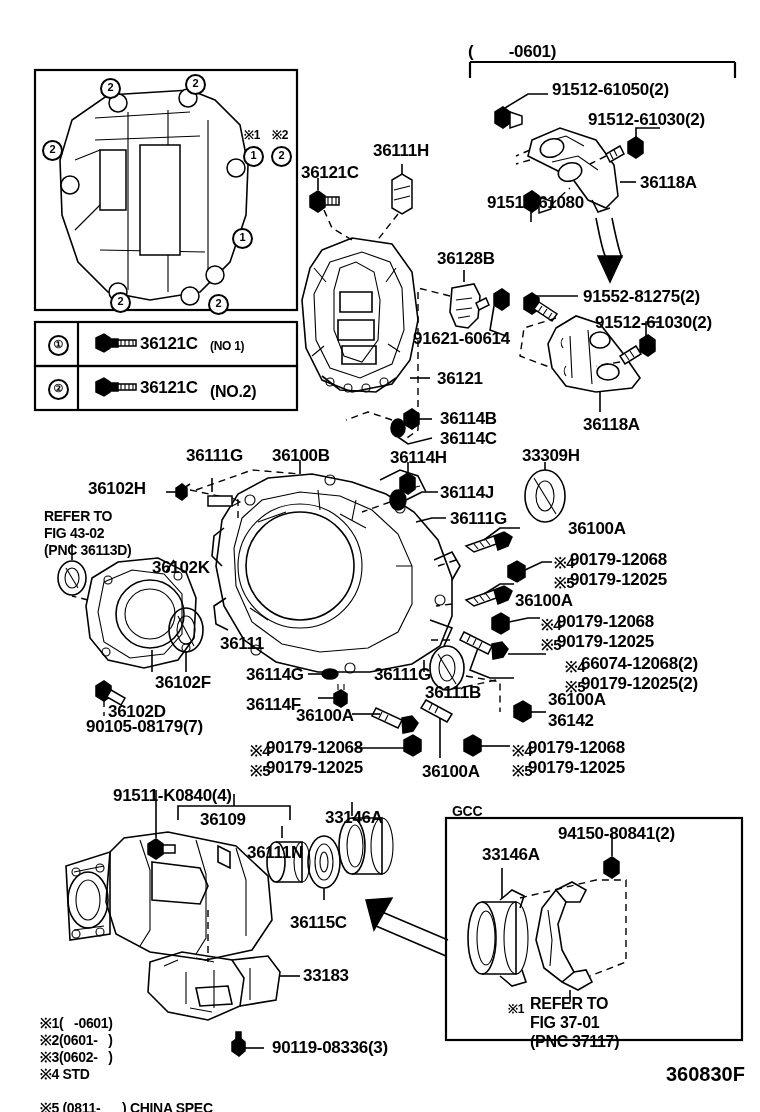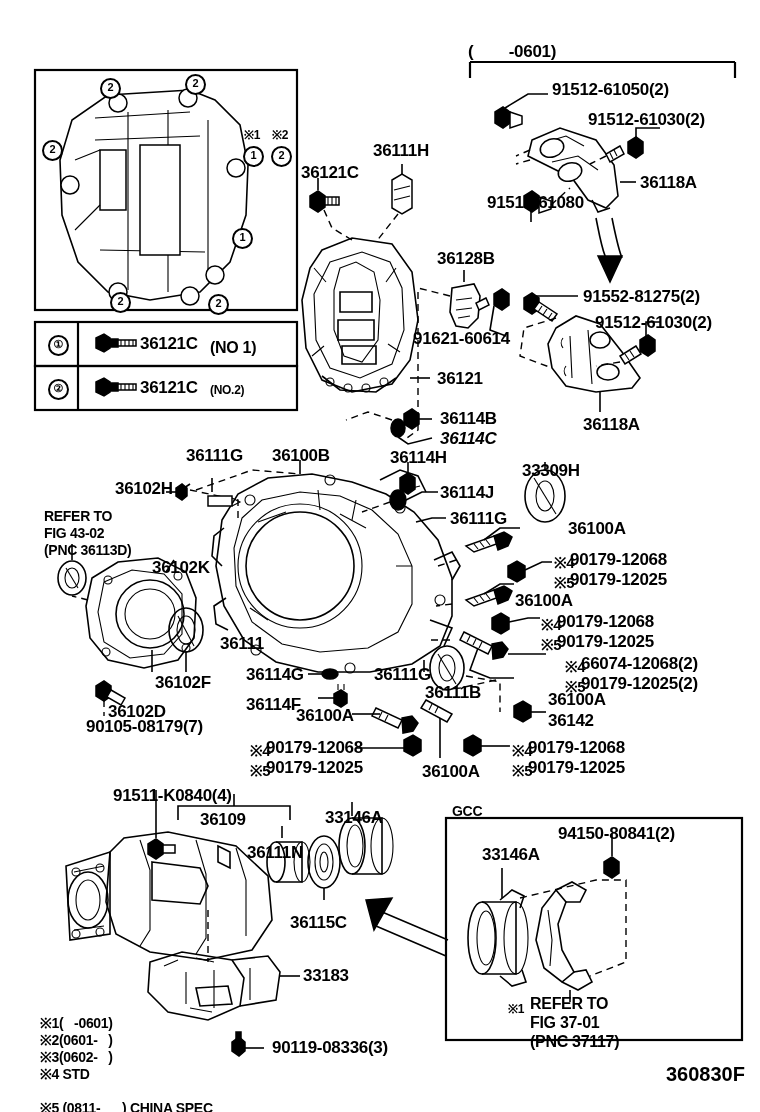--- a/index.html
+++ b/index.html
@@ -431,50 +431,50 @@
 <div class="cnum" style="left:271px;top:146px;">2</div>
 <div class="cnum" style="left:100px;top:78px;">2</div>
 <div class="cnum" style="left:185px;top:74px;">2</div>
 <div class="cnum" style="left:42px;top:140px;">2</div>
 <div class="cnum" style="left:232px;top:228px;">1</div>
 <div class="cnum" style="left:110px;top:292px;">2</div>
 <div class="cnum" style="left:208px;top:294px;">2</div>
 
 <div class="cnum" style="left:48px;top:335px;">①</div>
 <div class="lbl pn" style="left:140px;top:334px;">36121C</div>
-<div class="lbl" style="left:210px;top:339px;font-size:16px;">(NO 1)</div>
+<div class="lbl" style="left:210px;top:339px;font-size:12px;">(NO 1)</div>
 <div class="cnum" style="left:48px;top:379px;">②</div>
 <div class="lbl pn" style="left:140px;top:378px;">36121C</div>
-<div class="lbl" style="left:210px;top:383px;font-size:12px;text-align:right;">(NO.2)</div>
+<div class="lbl" style="left:210px;top:383px;font-size:16px;text-align:right;">(NO.2)</div>
 
 <div class="lbl pn" style="left:468px;top:42px;">(        -0601)</div>
 <div class="lbl pn" style="left:552px;top:80px;">91512-61050(2)</div>
 <div class="lbl pn" style="left:588px;top:110px;">91512-61030(2)</div>
 <div class="lbl pn" style="left:487px;top:193px;">91512-61080</div>
 <div class="lbl pn" style="left:640px;top:173px;">36118A</div>
 <div class="lbl pn" style="left:583px;top:287px;">91552-81275(2)</div>
 <div class="lbl pn" style="left:595px;top:313px;">91512-61030(2)</div>
 <div class="lbl pn" style="left:583px;top:415px;">36118A</div>
 
 <div class="lbl pn" style="left:301px;top:163px;">36121C</div>
 <div class="lbl pn" style="left:373px;top:141px;">36111H</div>
 <div class="lbl pn" style="left:437px;top:249px;">36128B</div>
 <div class="lbl pn" style="left:413px;top:329px;">91621-60614</div>
 <div class="lbl pn" style="left:437px;top:369px;">36121</div>
 
 <div class="lbl pn" style="left:440px;top:409px;">36114B</div>
-<div class="lbl pn" style="left:440px;top:429px;font-style:italic;">36114C</div>
+<div class="lbl pn" style="left:440px;top:429px;">36114C</div>
 <div class="lbl pn" style="left:390px;top:448px;">36114H</div>
 <div class="lbl pn" style="left:440px;top:483px;">36114J</div>
-<div class="lbl pn" style="left:522px;top:446px;margin-top:15px;">33309H</div>
+<div class="lbl pn" style="left:522px;top:446px;">33309H</div>
 <div class="lbl pn" style="left:450px;top:509px;">36111G</div>
 <div class="lbl pn" style="left:186px;top:446px;">36111G</div>
 <div class="lbl pn" style="left:272px;top:446px;">36100B</div>
 
-<div class="lbl pn" style="left:88px;top:479px;margin-left:27px;">36102H</div>
+<div class="lbl pn" style="left:88px;top:479px;">36102H</div>
 <div class="lbl note" style="left:44px;top:508px;white-space:pre;">REFER TO
 FIG 43-02
 (PNC 36113D)</div>
 <div class="lbl pn" style="left:152px;top:558px;">36102K</div>
 <div class="lbl pn" style="left:108px;top:702px;">36102D</div>
 <div class="lbl pn" style="left:155px;top:673px;">36102F</div>
 <div class="lbl pn" style="left:220px;top:634px;">36111</div>
 <div class="lbl pn" style="left:246px;top:665px;">36114G</div>
 <div class="lbl pn" style="left:246px;top:695px;">36114F</div>
 <div class="lbl pn" style="left:374px;top:665px;">36111G</div>

